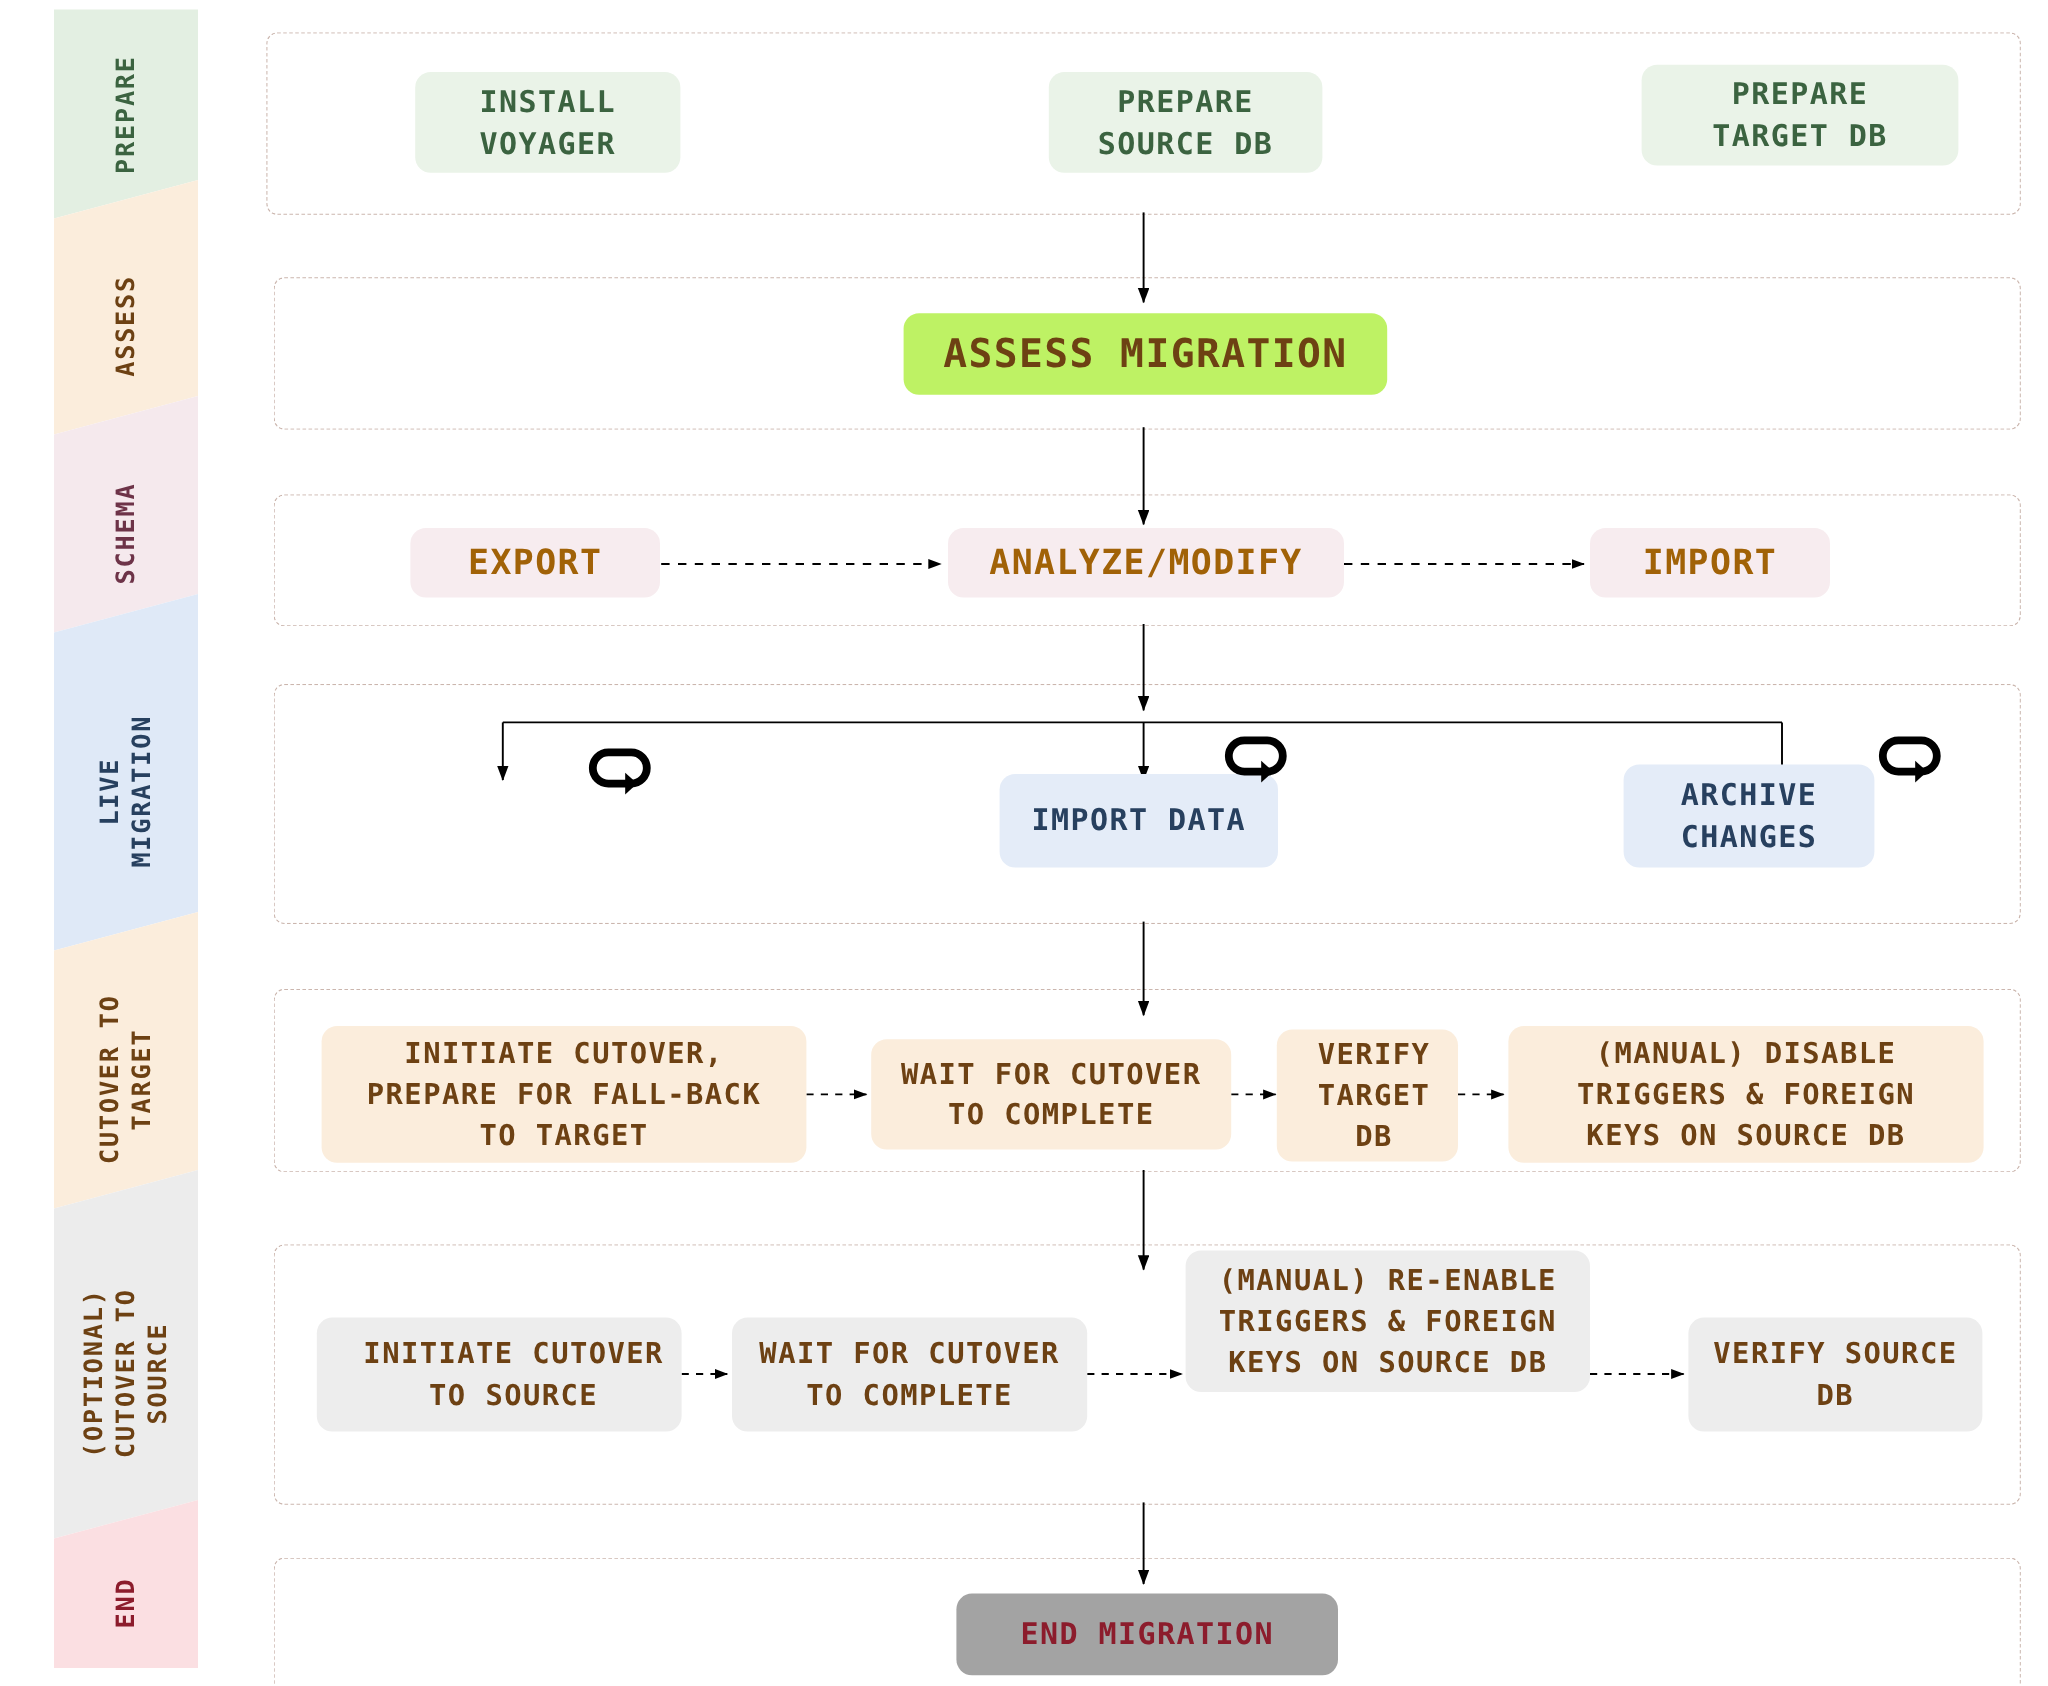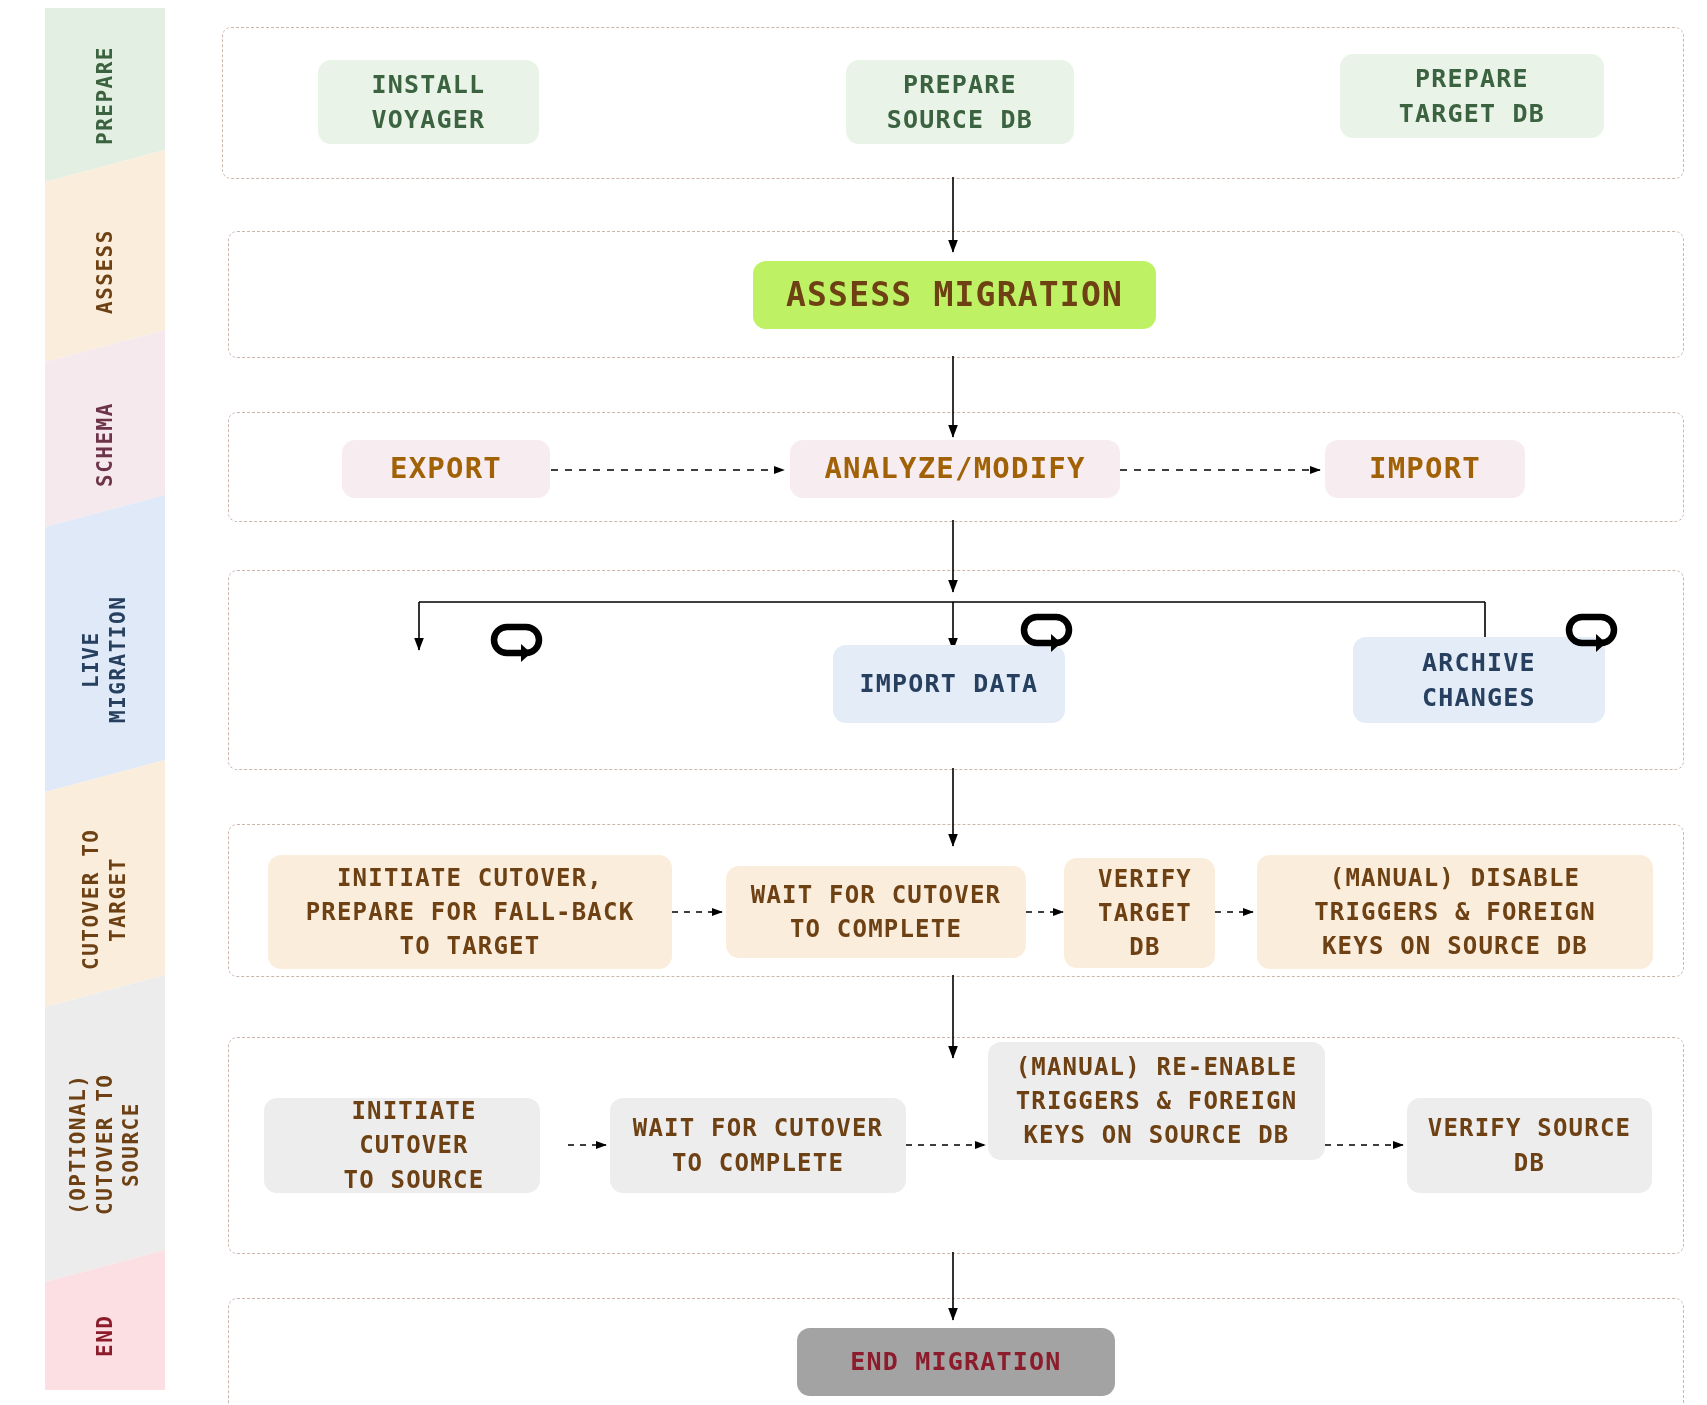--- a/index.html
+++ b/index.html
@@ -36,21 +36,21 @@
     border-radius:13px;
     display:flex;align-items:center;justify-content:center;
     text-align:center;
     font-weight:bold;
     letter-spacing:1.2px;
     line-height:1.42;
     white-space:pre-line;
     box-sizing:border-box;
     padding:6px 10px;
   }
-  .n-prepare{background:#eaf3e8;color:#3b6340;font-size:25px;}
+  .n-prepare{background:#eaf3e8;color:#3b6340;font-size:25px;margin-left:28px;}
   .n-assess {background:#bef264;color:#6d4113;font-size:33px;}
   .n-schema {background:#f7ecef;color:#a16207;font-size:29px;}
   .n-live   {background:#e4ecf8;color:#27405f;font-size:25px;}
   .n-cutt   {background:#fbeddc;color:#6d4113;font-size:24px;}
   .n-cuts   {background:#ededed;color:#6d4113;font-size:24px;}
   .n-end    {background:#a3a3a3;color:#8c1c2c;font-size:25px;}
 
   
   #wires{position:absolute;left:0;top:0;width:1707px;height:1405px;pointer-events:none;}
 
@@ -153,21 +153,21 @@
   <div class="node n-prepare" style="left:1340px;top:54px;width:264px;height:84px;">PREPARE
 TARGET DB</div>
 
   <div class="node n-assess" style="left:753px;top:261px;width:403px;height:68px;">ASSESS MIGRATION</div>
 
   <div class="node n-schema" style="left:342px;top:440px;width:208px;height:58px;">EXPORT</div>
   <div class="node n-schema" style="left:790px;top:440px;width:330px;height:58px;">ANALYZE/MODIFY</div>
   <div class="node n-schema" style="left:1325px;top:440px;width:200px;height:58px;">IMPORT</div>
 
   <div class="node n-live" style="left:833px;top:645px;width:232px;height:78px;">IMPORT DATA</div>
-  <div class="node n-live" style="left:1353px;top:637px;width:252px;height:86px;">ARCHIVE
+  <div class="node n-live" style="left:1353px;top:637px;width:209px;height:86px;">ARCHIVE
 CHANGES</div>
 
   <div class="loop" style="left:487px;top:618px;">
     <svg viewBox="0 0 62 50" width="62" height="50">
       <path d="M27,9 L39,9 A13,13 0 0 1 39,35 L20,35 A13,13 0 0 1 20,9 L27,9" fill="none" stroke="#000" stroke-width="6.5" stroke-linecap="round"></path>
       <path d="M34,26 L44,35 L34,44 z" fill="#000"></path>
     </svg>
   </div>
   <div class="loop" style="left:1017px;top:608px;">
     <svg viewBox="0 0 62 50" width="62" height="50">
@@ -187,21 +187,21 @@
 TO TARGET</div>
   <div class="node n-cutt" style="left:726px;top:866px;width:300px;height:92px;">WAIT FOR CUTOVER
 TO COMPLETE</div>
   <div class="node n-cutt" style="left:1064px;top:858px;width:151px;height:110px;padding-left:21px;">VERIFY
 TARGET
 DB</div>
   <div class="node n-cutt" style="left:1257px;top:855px;width:396px;height:114px;">(MANUAL) DISABLE
 TRIGGERS &amp; FOREIGN
 KEYS ON SOURCE DB</div>
 
-  <div class="node n-cuts" style="left:264px;top:1098px;width:276px;height:95px;padding-left:34px;">INITIATE CUTOVER
+  <div class="node n-cuts" style="left:264px;top:1098px;width:304px;height:95px;padding-left:34px;">INITIATE CUTOVER
 TO SOURCE</div>
   <div class="node n-cuts" style="left:610px;top:1098px;width:296px;height:95px;">WAIT FOR CUTOVER
 TO COMPLETE</div>
   <div class="node n-cuts" style="left:988px;top:1042px;width:337px;height:118px;">(MANUAL) RE-ENABLE
 TRIGGERS &amp; FOREIGN
 KEYS ON SOURCE DB</div>
   <div class="node n-cuts" style="left:1407px;top:1098px;width:245px;height:95px;">VERIFY SOURCE
 DB</div>
 
   <div class="node n-end" style="left:797px;top:1328px;width:318px;height:68px;">END MIGRATION</div>

